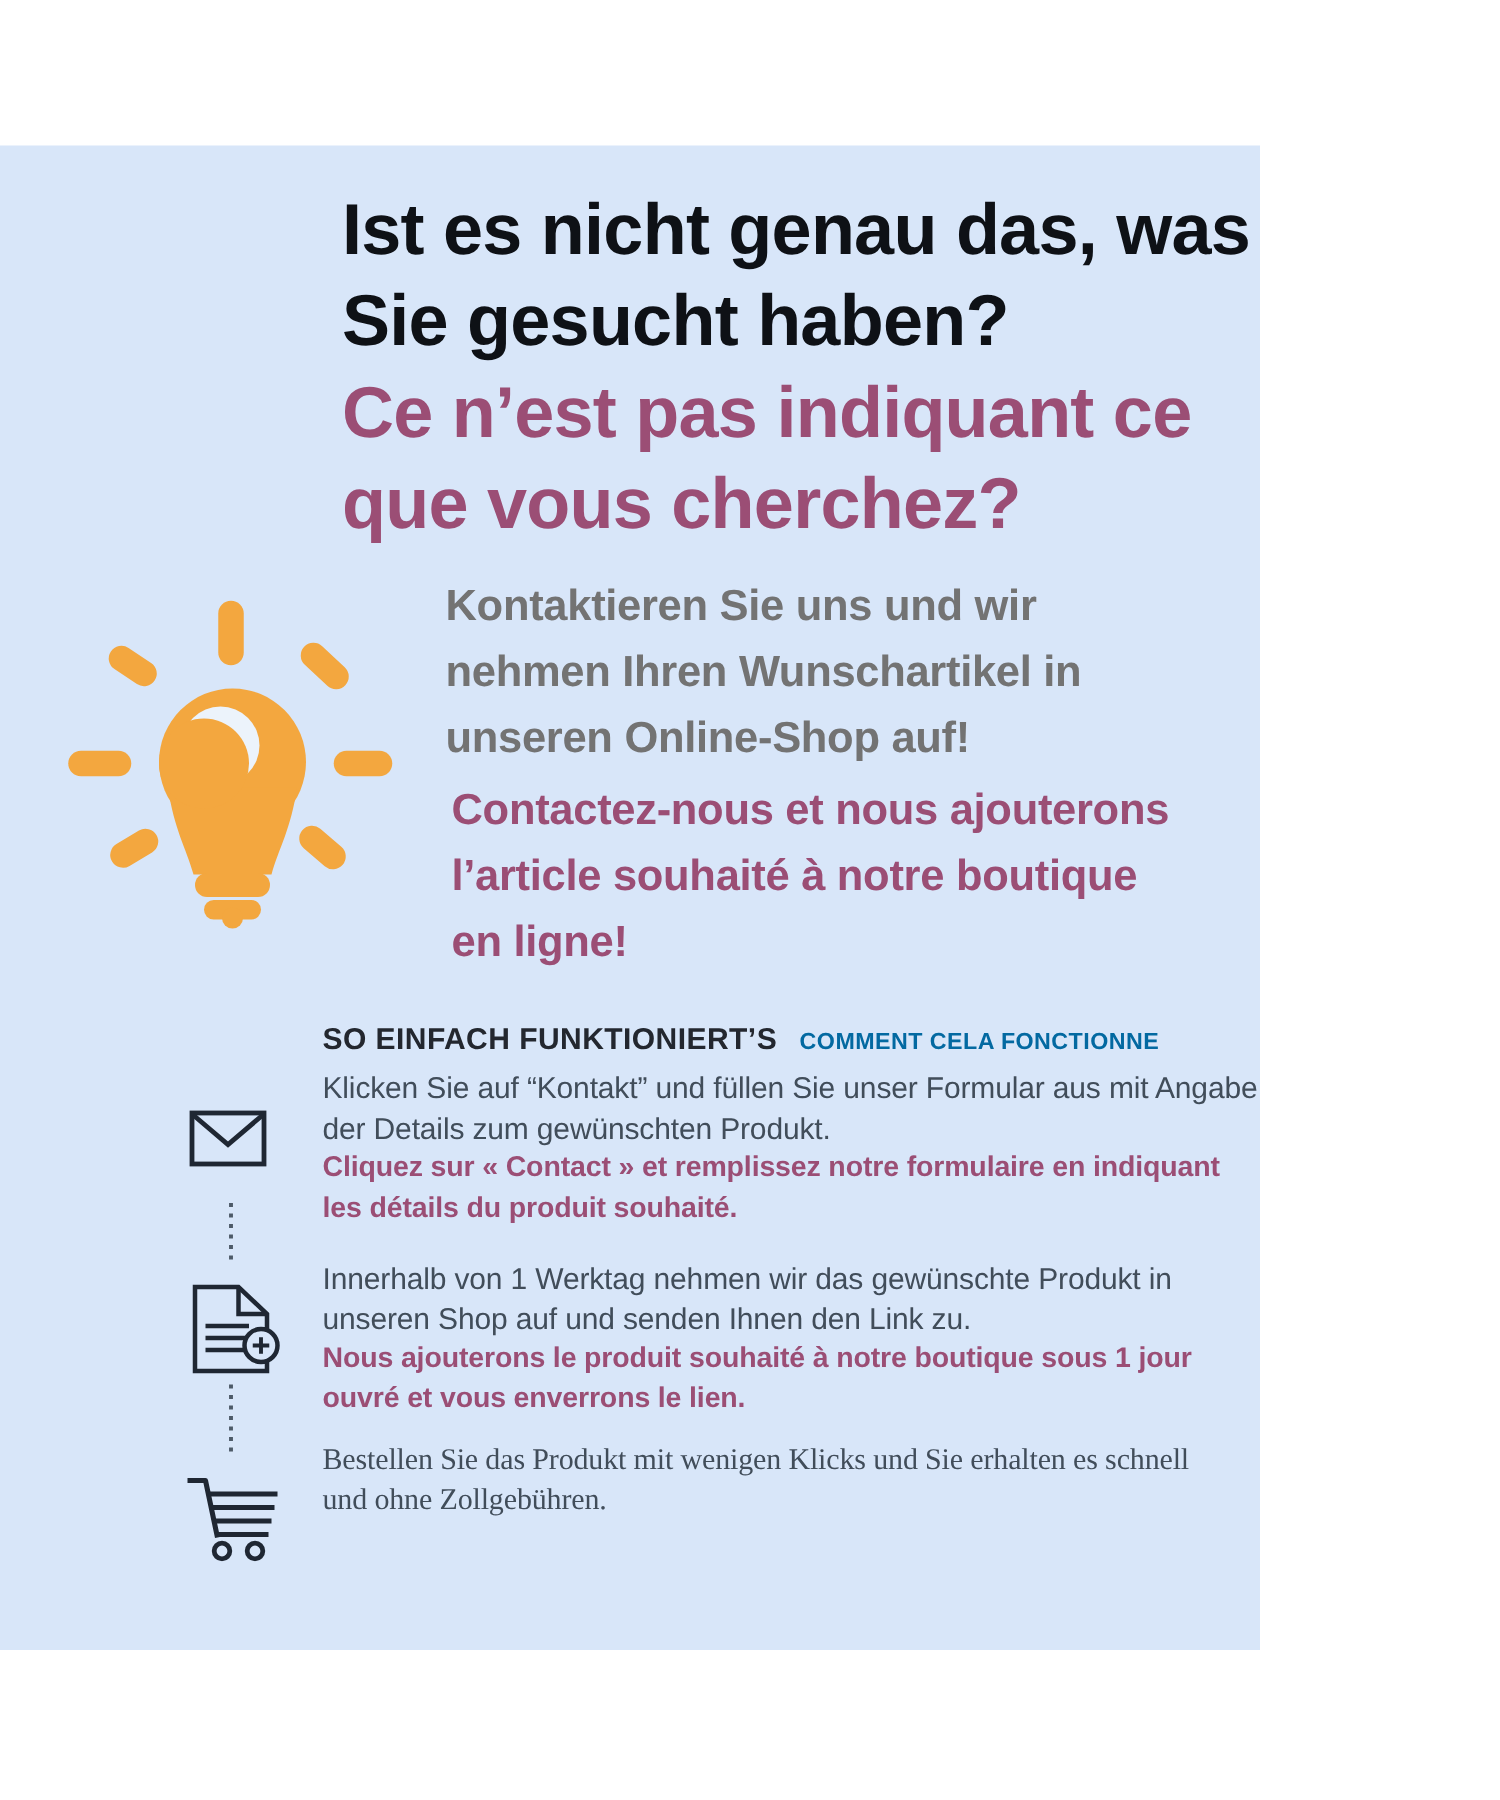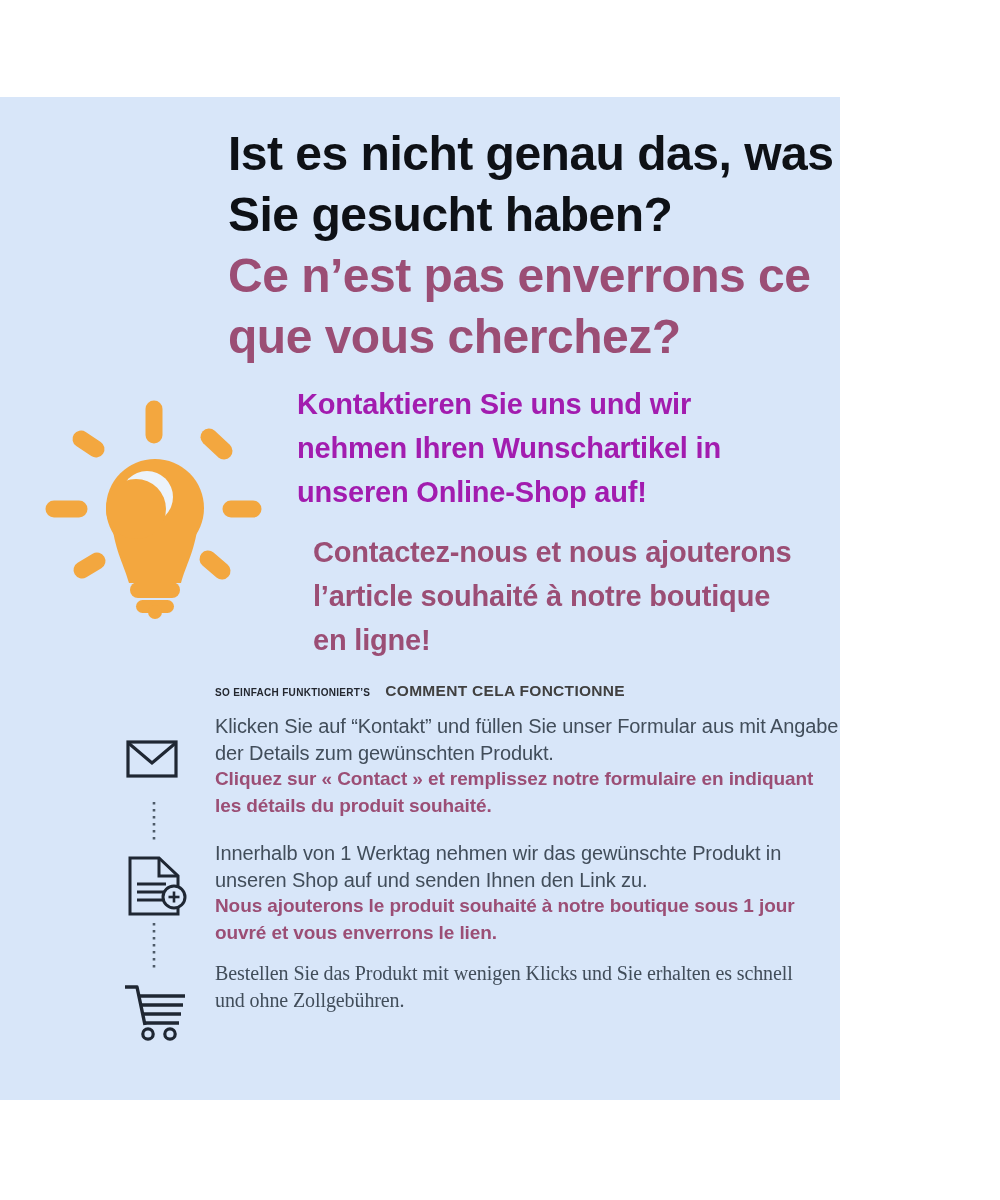--- a/index.html
+++ b/index.html
@@ -19,26 +19,26 @@
     color:#0e1116;margin:0;
   }
   .hero-fr{
     font-size:48px;line-height:61px;font-weight:700;letter-spacing:-0.5px;
     color:#9b4e75;margin:0;
   }
 
   .bulb{position:absolute;left:40px;top:393px;width:230px;height:230px;}
 
   .intro{position:absolute;left:297px;top:382px;width:560px;}
-  .intro-de{font-size:29px;line-height:44px;font-weight:700;color:#a21caf;margin:0;letter-spacing:-0.2px;}
-  .intro-fr{font-size:29px;line-height:44px;font-weight:700;color:#9b4e75;margin:16px;letter-spacing:-0.2px;}
+  .intro-de{font-size:29px;line-height:44px;font-weight:700;color:#737373;margin:0;letter-spacing:-0.2px;}
+  .intro-fr{font-size:29px;line-height:44px;font-weight:700;color:#9b4e75;margin:4px;letter-spacing:-0.2px;}
 
   .how-header{position:absolute;left:215px;top:682px;display:flex;gap:15px;align-items:baseline;}
-  .how-de{font-size:10px;font-weight:700;letter-spacing:0.3px;color:#23272f;}
-  .how-fr{font-size:15.5px;font-weight:700;letter-spacing:0.3px;color:#404040;}
+  .how-de{font-size:20px;font-weight:700;letter-spacing:0.3px;color:#23272f;}
+  .how-fr{font-size:15.5px;font-weight:700;letter-spacing:0.3px;color:#0369a1;}
 
   .step{position:absolute;left:215px;width:725px;}
   .step-de{font-size:20px;line-height:26.5px;font-weight:400;color:#414d5a;margin:0;letter-spacing:-0.1px;}
   .step-fr{font-size:19px;line-height:26.5px;font-weight:700;color:#9b4e75;margin:0;letter-spacing:-0.1px;}
   .step-1{top:713px;}
   .step-2{top:840px;}
   .step-3{top:960px;font-family:Liberation Serif, serif;}
 
   .icon{position:absolute;}
   .icon-envelope{left:126px;top:740px;}
@@ -49,21 +49,21 @@
 </style>
 </head>
 <body>
 
 <div class="poster">
   <div class="blue-panel"></div>
 
   <div class="hero">
     <h1 class="hero-de pre">Ist es nicht genau das, was
 Sie gesucht haben?</h1>
-    <h1 class="hero-fr pre">Ce n’est pas enverrons ce
+    <h1 class="hero-fr pre">Ce n’est pas indiquant ce
 que vous cherchez?</h1>
   </div>
 
   <svg class="bulb" viewBox="0 0 230 230" aria-hidden="true">
     <g stroke="#f3a73f" stroke-width="17" stroke-linecap="round">
       <line x1="114" y1="16" x2="114" y2="42"></line>
       <line x1="41" y1="46" x2="56" y2="56"></line>
       <line x1="169" y1="44" x2="184" y2="58"></line>
       <line x1="14" y1="116" x2="39" y2="116"></line>
       <line x1="191" y1="116" x2="213" y2="116"></line>

